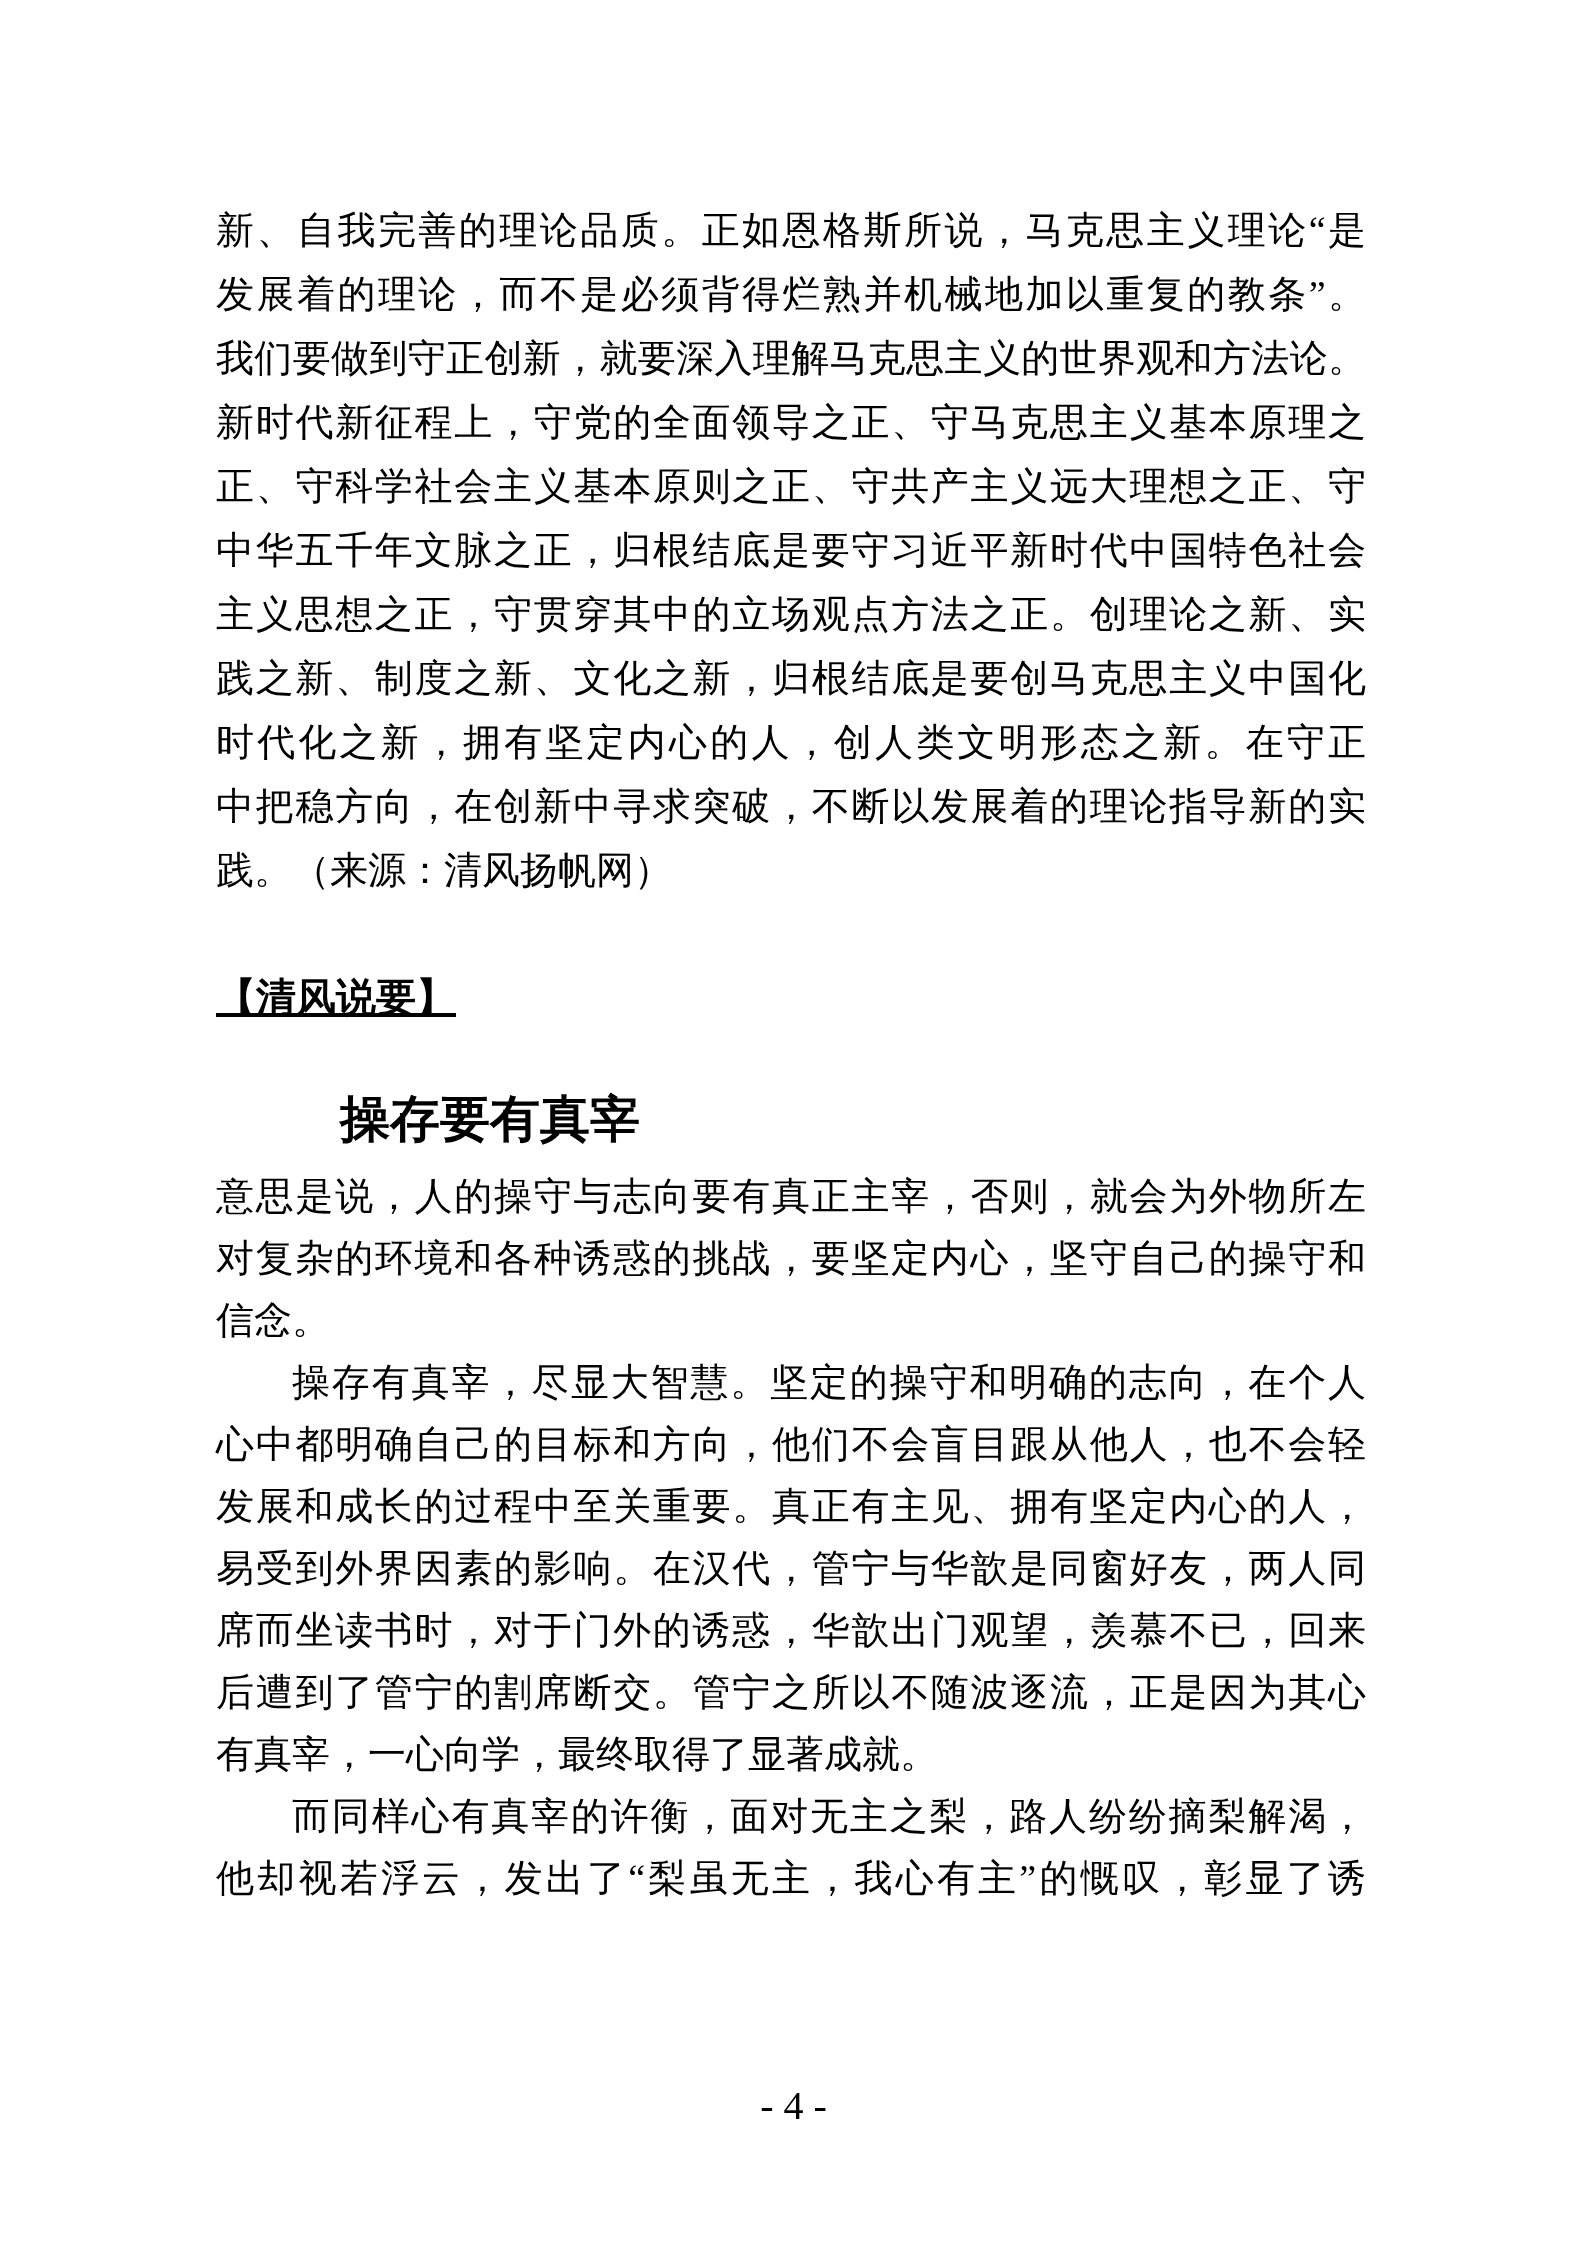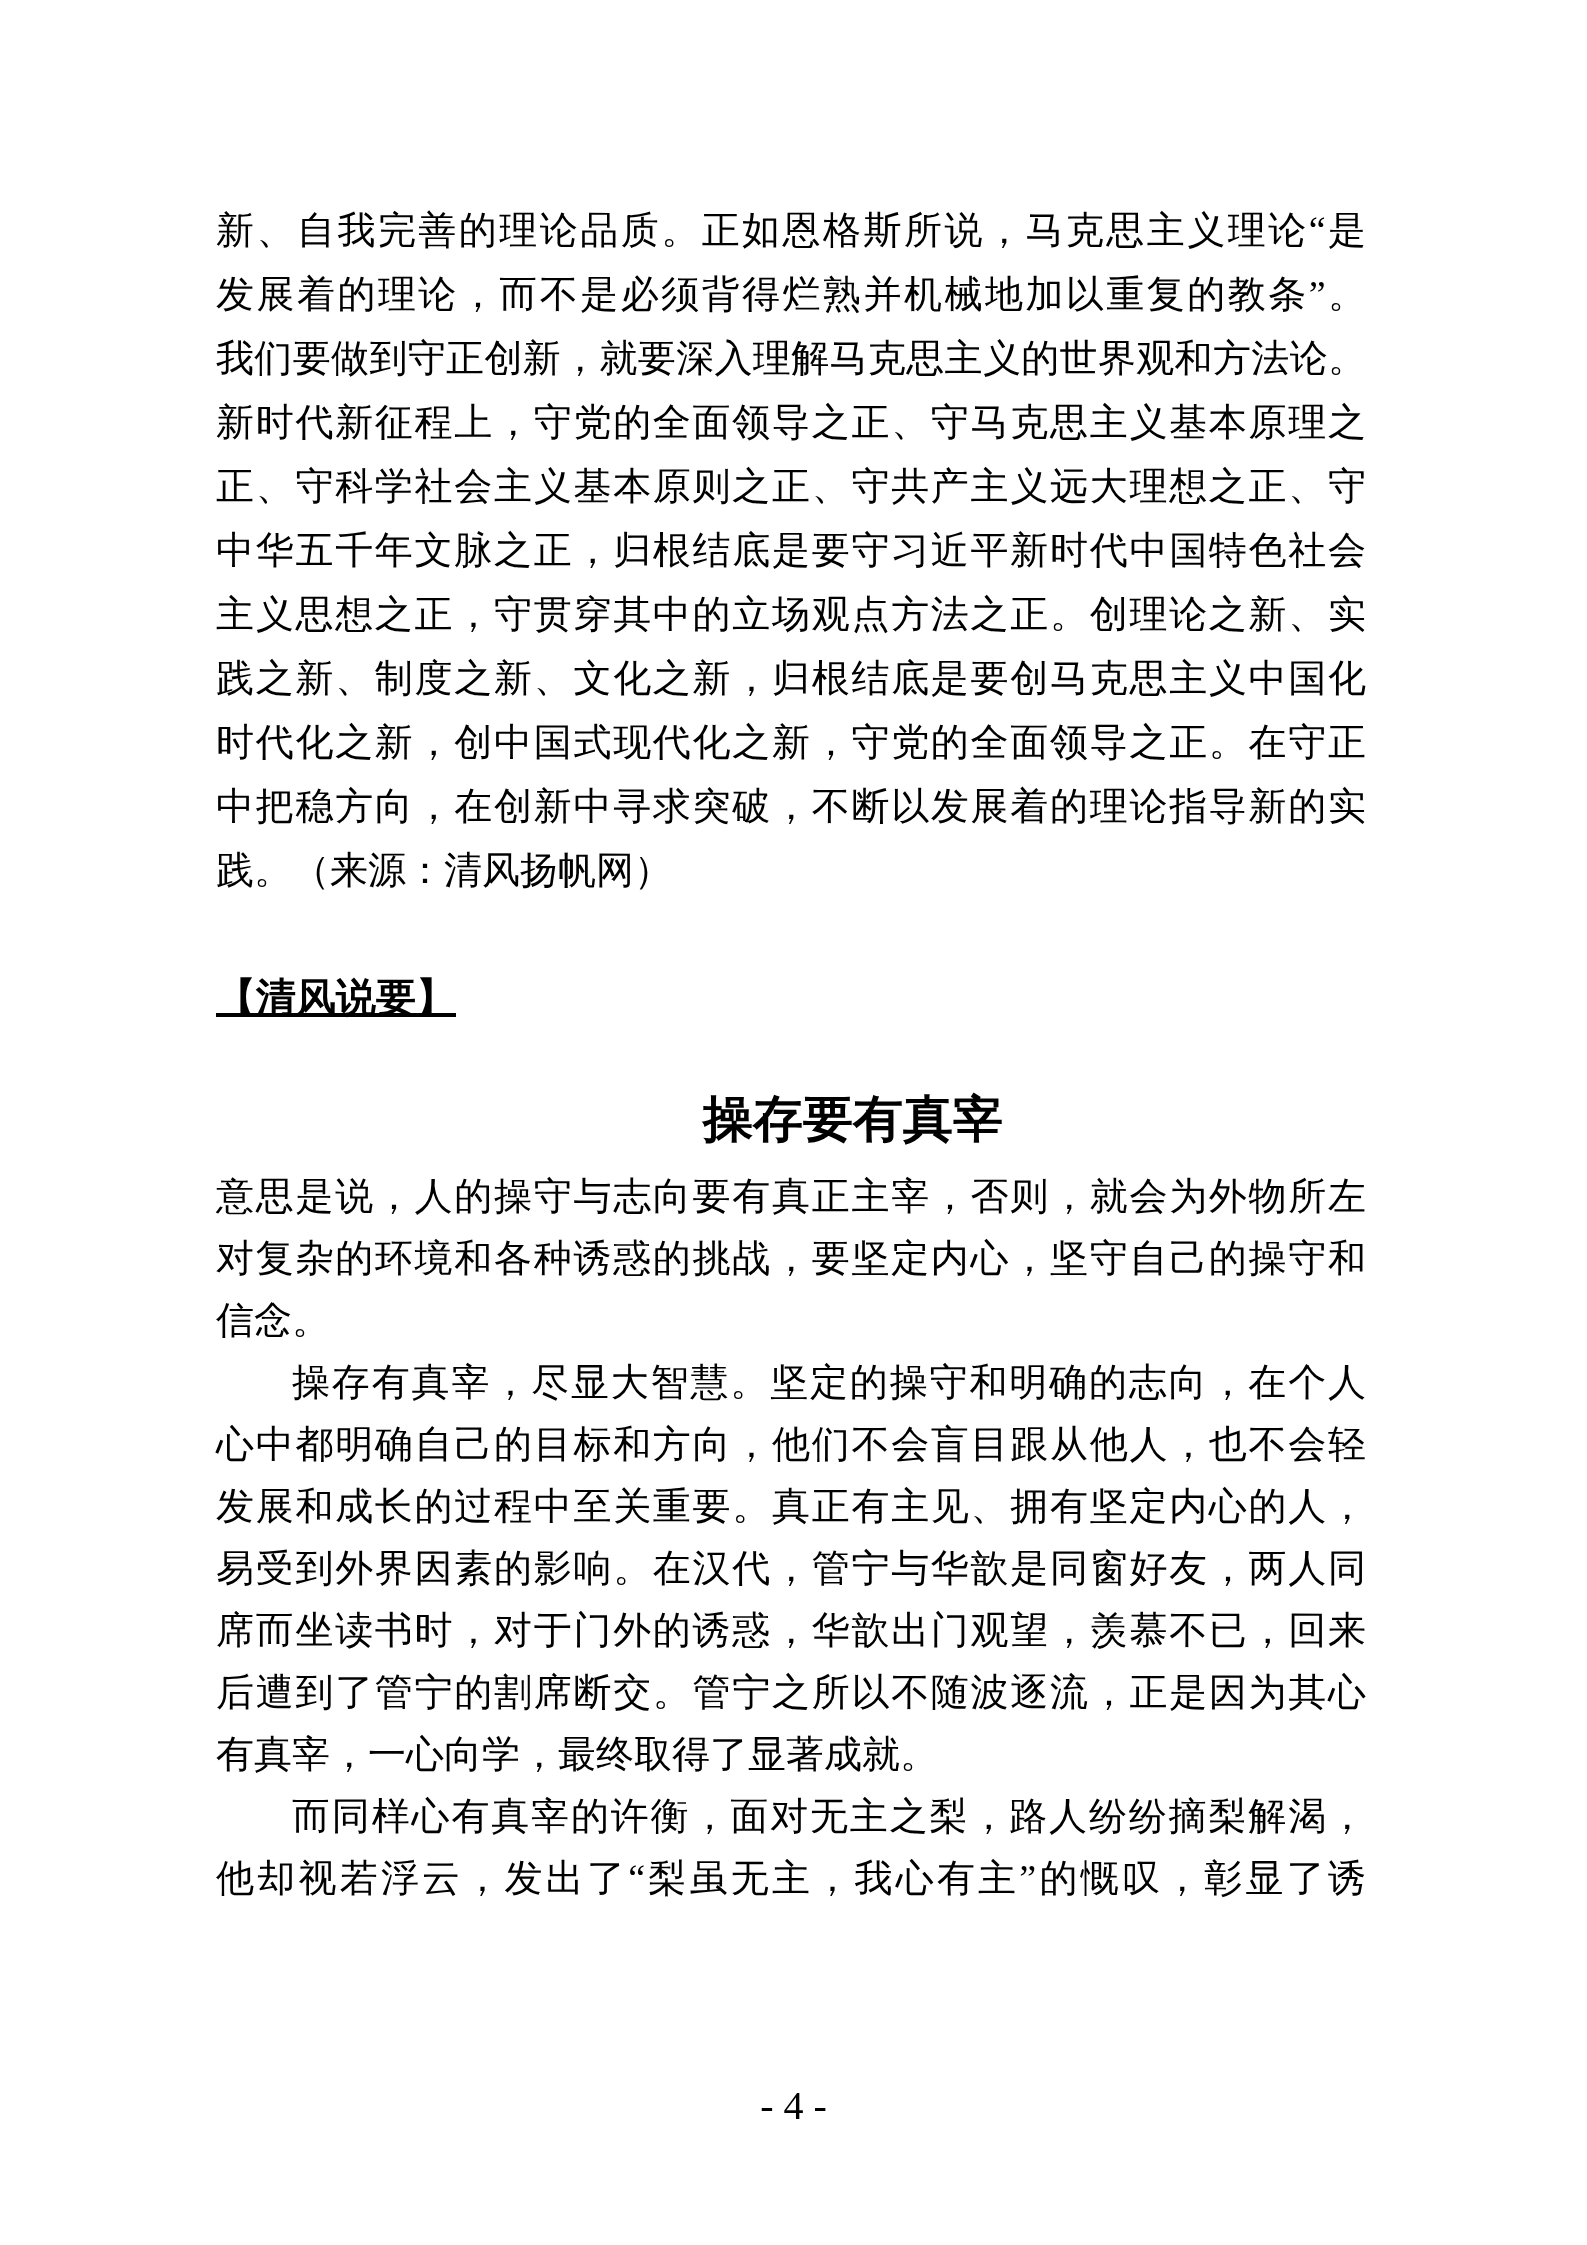--- a/index.html
+++ b/index.html
@@ -49,21 +49,21 @@
     font-size: 40px;
     line-height: 64px;
     font-weight: bold;
     text-decoration: underline;
   }
   .article-title {
     top: 1087px;
     font-size: 50px;
     line-height: 64px;
     font-weight: bold;
-    text-align: center;
+    text-align: left;
     padding-left: 124px;
     box-sizing: border-box;
   }
   .page-number {
     position: absolute;
     left: 0;
     top: 2082px;
     width: 100%;
     text-align: center;
     font-size: 40px;
@@ -77,21 +77,21 @@
 
   <div class="textcol lead-block">
       <div class="tline">新、自我完善的理论品质。正如恩格斯所说，马克思主义理论“是</div>
       <div class="tline">发展着的理论，而不是必须背得烂熟并机械地加以重复的教条”。</div>
       <div class="tline">我们要做到守正创新，就要深入理解马克思主义的世界观和方法论。</div>
       <div class="tline">新时代新征程上，守党的全面领导之正、守马克思主义基本原理之</div>
       <div class="tline">正、守科学社会主义基本原则之正、守共产主义远大理想之正、守</div>
       <div class="tline">中华五千年文脉之正，归根结底是要守习近平新时代中国特色社会</div>
       <div class="tline">主义思想之正，守贯穿其中的立场观点方法之正。创理论之新、实</div>
       <div class="tline">践之新、制度之新、文化之新，归根结底是要创马克思主义中国化</div>
-      <div class="tline">时代化之新，创中国式现代化之新，守党的全面领导之正。在守正</div>
+      <div class="tline">时代化之新，拥有坚定内心的人，创人类文明形态之新。在守正</div>
       <div class="tline">中把稳方向，在创新中寻求突破，不断以发展着的理论指导新的实</div>
       <div class="tline nofill">践。（来源：清风扬帆网）</div>
     </div>
 
   <div class="textcol section-header">【清风说要】</div>
 
   <div class="textcol article-title">操存要有真宰</div>
 
   <div class="textcol article-block">
     <div>

